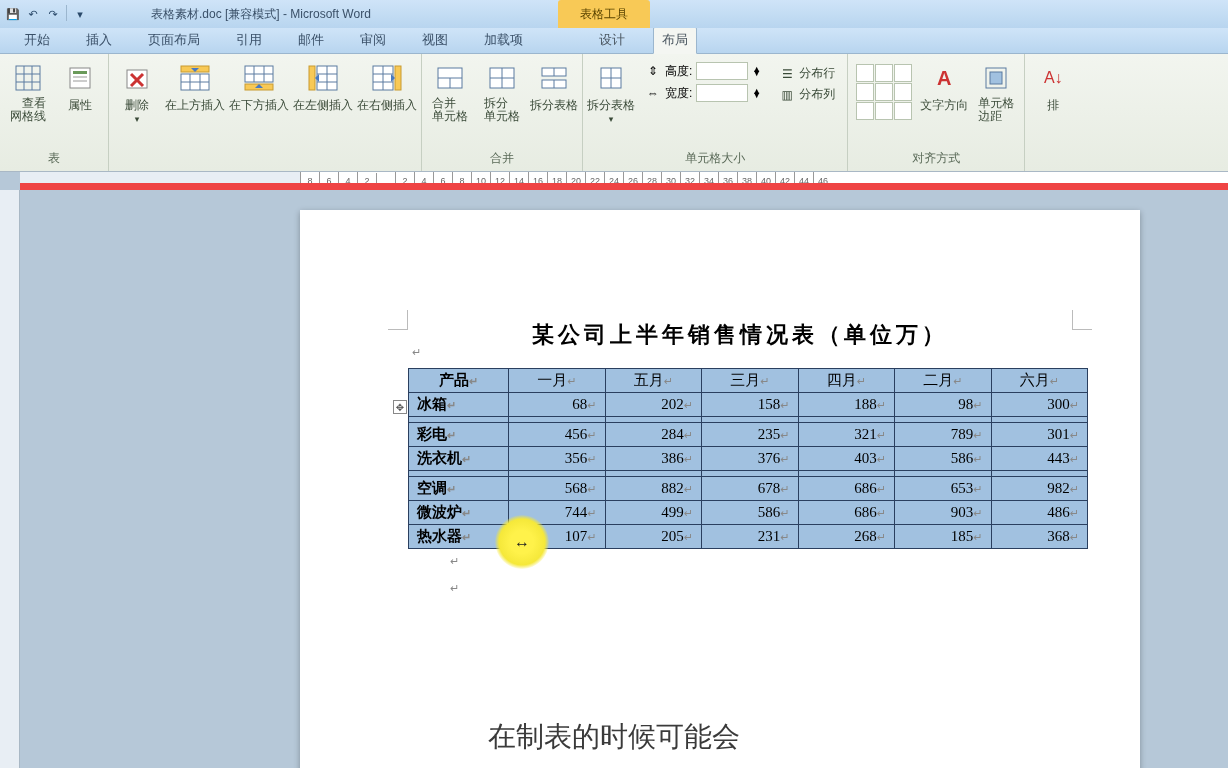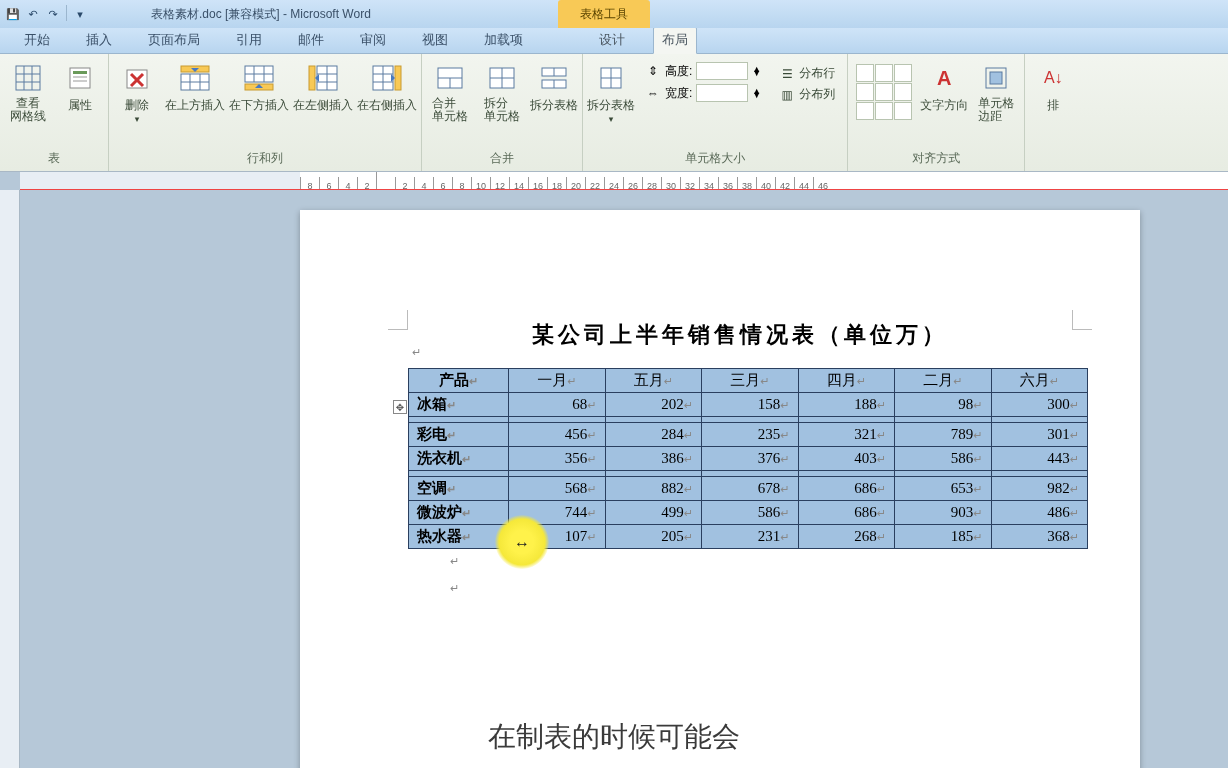--- a/index.html
+++ b/index.html
@@ -24,21 +24,21 @@
 .btn-lg { display: flex; flex-direction: column; align-items: center; justify-content: flex-start; width: 48px; font-size: 12px; color: #3a4a38; cursor: pointer; padding-top: 2px; }
 .btn-lg .ico { width: 32px; height: 32px; margin-bottom: 3px; display: flex; align-items: center; justify-content: center; }
 .btn-sm-row { display: flex; align-items: center; font-size: 12px; color: #3a4a38; gap: 4px; padding: 1px 4px; cursor: pointer; }
 .mini-ico { width: 16px; height: 16px; display: inline-flex; align-items: center; justify-content: center; }
 .size-row { display: flex; align-items: center; font-size: 12px; gap: 4px; margin: 2px 6px; }
 .size-row input { width: 52px; height: 18px; border: 1px solid #b8c4b0; font-size: 11px; padding: 0 2px; }
 .align-grid { display: grid; grid-template-columns: repeat(3,18px); grid-template-rows: repeat(3,18px); gap: 1px; }
 .align-cell { width: 18px; height: 18px; border: 1px solid #b8c4b0; background: #fff; cursor: pointer; }
 .dist-col { display: flex; flex-direction: column; gap: 2px; font-size: 12px; }
 
-.ruler-h { height: 18px; background: #e8eef4; border-bottom: 1px solid #ef4444; position: relative; margin-left: 20px; }
+.ruler-h { height: 18px; background: #e8eef4; border-bottom: 7px solid #ef4444; position: relative; margin-left: 20px; }
 .ruler-h-inner { position: absolute; left: 280px; right: 0; height: 100%; background: #fff; font-size: 9px; color: #666; overflow: hidden; white-space: nowrap; }
 .ruler-tick { display: inline-block; width: 19px; text-align: center; border-left: 1px solid #999; height: 100%; line-height: 18px; }
 
 .doc-area { position: absolute; top: 190px; left: 0; right: 0; bottom: 0; background: #b6c8d8; overflow: hidden; }
 .ruler-v { position: absolute; left: 0; top: 0; width: 20px; bottom: 0; background: #e8eef4; border-right: 1px solid #a9b8c5; }
 .page { position: absolute; left: 300px; top: 20px; width: 840px; height: 700px; background: #fff; box-shadow: 0 2px 6px rgba(0,0,0,.3); padding: 110px 60px 40px 100px; }
 .page-corner { position: absolute; width: 20px; height: 20px; }
 .c-tl { left: 88px; top: 100px; border-right: 1px solid #bbb; border-bottom: 1px solid #bbb; }
 .c-tr { right: 48px; top: 100px; border-left: 1px solid #bbb; border-bottom: 1px solid #bbb; }
 
@@ -96,21 +96,21 @@
       <div class="btn-lg">
         <div class="ico">
             <svg class="icon-table" width="28" height="28">
               <rect x="2" y="2" width="24" height="24"></rect>
               <line x1="2" y1="10" x2="26" y2="10"></line>
               <line x1="2" y1="18" x2="26" y2="18"></line>
               <line x1="10" y1="2" x2="10" y2="26"></line>
               <line x1="18" y1="2" x2="18" y2="26"></line>
             </svg>
           </div>
-        <span style="white-space:pre-line;text-align:center;line-height:1.1">查看
+        <span style="white-space:pre-line;text-align:right;line-height:1.1">查看
 网格线</span>
       </div>
       <div class="btn-lg">
         <div class="ico">
             <svg width="28" height="28">
               <rect x="4" y="4" width="20" height="20" fill="#fff" stroke="#888"></rect>
               <rect x="7" y="7" width="14" height="3" fill="#6a9a5a"></rect>
               <rect x="7" y="12" width="14" height="2" fill="#ccc"></rect>
               <rect x="7" y="16" width="14" height="2" fill="#ccc"></rect>
             </svg>
@@ -180,21 +180,20 @@
               <line x1="2" y1="10" x2="22" y2="10" stroke="#5a7aa0"></line>
               <line x1="2" y1="18" x2="22" y2="18" stroke="#5a7aa0"></line>
               <line x1="12" y1="2" x2="12" y2="26" stroke="#5a7aa0"></line>
               <rect x="24" y="2" width="6" height="24" fill="#f8c956" stroke="#c89a30"></rect>
               <polygon points="24,14 20,10 20,18" fill="#4a7ac0"></polygon>
             </svg>
           </div>
         <span>在右侧插入</span>
       </div>
     </div>
-    <div class="grp-label">行和列</div>
   </div>
 
   <div class="grp">
     <div class="grp-body">
       <div class="btn-lg">
         <div class="ico">
             <svg width="28" height="24">
               <rect x="2" y="2" width="24" height="20" fill="#fff" stroke="#5a7aa0"></rect>
               <line x1="2" y1="12" x2="26" y2="12" stroke="#5a7aa0"></line>
               <line x1="14" y1="12" x2="14" y2="22" stroke="#5a7aa0"></line>

